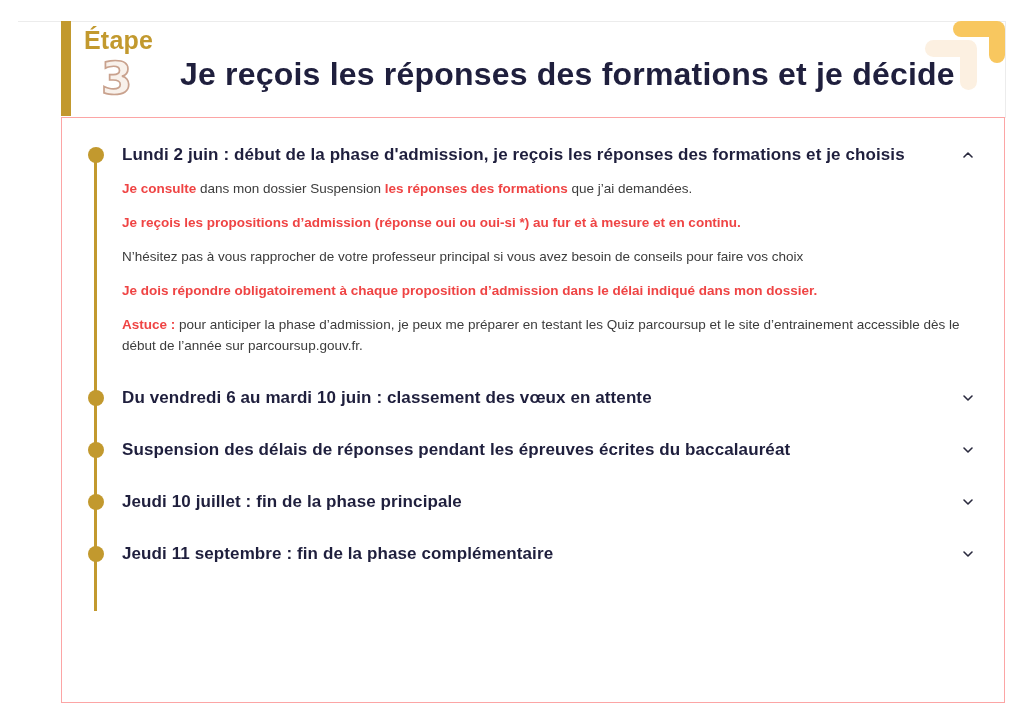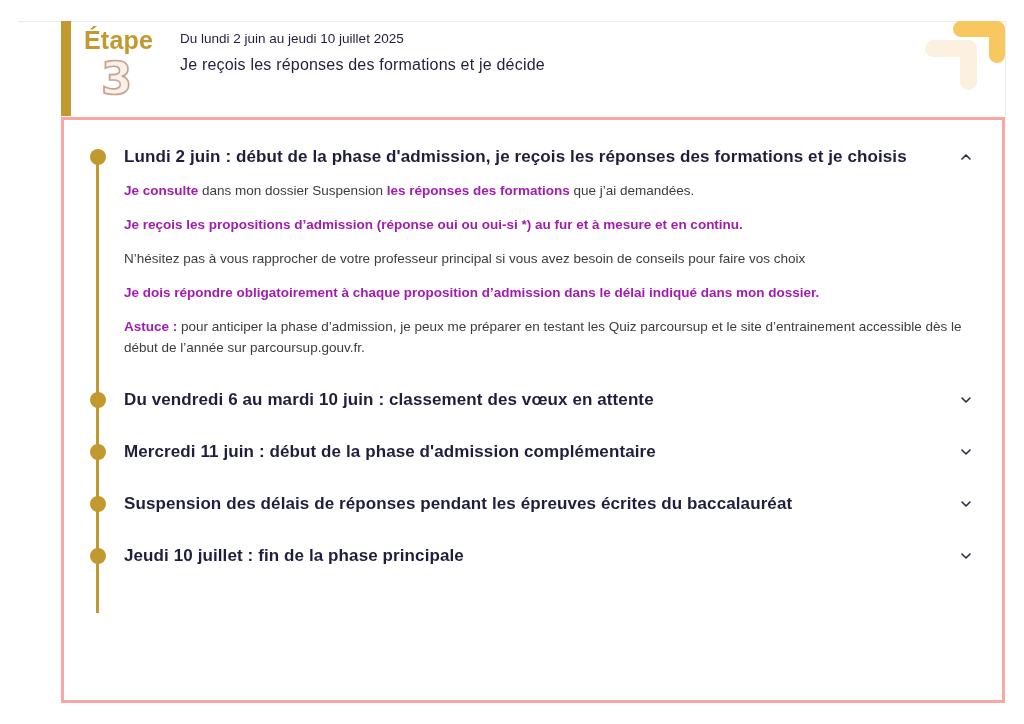--- a/index.html
+++ b/index.html
@@ -13,36 +13,36 @@
   .arm-v-gold{left:989px;top:21px;width:16px;height:42px;background:#F8C75F;border-radius:0 8px 8px 8px;}
   .arm-h-cream{left:925px;top:40px;width:37px;height:17px;background:#FCF0E1;border-radius:9px 0 0 9px;}
   .arm-v-cream{left:960px;top:40px;width:17px;height:50px;background:#FCF0E1;border-radius:0 9px 9px 9px;}
   
   .gold-bar{position:absolute;left:61px;top:21px;width:10px;height:95px;background:#C2992E;}
   .step-label{position:absolute;left:84px;top:26px;font-size:25px;font-weight:700;color:#C2992E;letter-spacing:.2px;}
   .step-number{position:absolute;left:101px;top:52px;font-size:45px;font-weight:800;
                font-family:"DejaVu Sans",sans-serif;color:#F8F1EB;
                -webkit-text-stroke:1.7px #C9A28E;}
   .date-range{position:absolute;left:180px;top:31px;font-size:13.5px;font-weight:500;color:#1F1F3D;}
-  .page-title{position:absolute;left:180px;top:56px;font-size:16px;font-weight:400;color:#1F1F3D;letter-spacing:.2px;}
+  .page-title{position:absolute;left:180px;top:56px;font-size:32px;font-weight:700;color:#1F1F3D;letter-spacing:.2px;}
   
   .box{position:absolute;left:61px;top:117px;width:944px;height:586px;box-sizing:border-box;
-       border:3px solid #fca5a5;background:#fff;padding:26px 38px 20px 60px;overflow:hidden;}
+       border:1px solid #fca5a5;background:#fff;padding:26px 38px 20px 60px;overflow:hidden;}
   .connector{position:absolute;left:32px;width:3px;background:#C2992E;z-index:0;}
   .t-item{position:relative;z-index:1;}
   .t-bullet{position:absolute;left:-34px;top:3px;width:16px;height:16px;border-radius:50%;
             background:#C2992E;z-index:2;}
   .t-head{position:relative;cursor:pointer;padding:0;}
   .t-title{font-size:17px;font-weight:700;color:#1F1F3D;line-height:1.3;max-width:810px;letter-spacing:.1px;}
   .t-chevron{position:absolute;right:-8px;top:5px;width:12px;height:12px;}
   .t-chevron svg{display:block;}
   .t-item.expanded .t-chevron{transform:rotate(180deg);}
   .t-body{margin:6px 0 10px 0;}
   .t-para{font-size:13.5px;line-height:1.55;color:#3C3C3C;margin:13px 0;max-width:860px;}
-  .t-para strong{color:#a21caf;}
+  .t-para strong{color:#ef4444;}
   .t-item.collapsed{margin-top:30px;}
   .t-item.first{margin-top:0;}
 </style>
 </head>
 <body>
 
 <div class="page">
 
   <div class="hline" style="left:18px;top:21px;width:987px;"></div>
   <div class="vline" style="left:1005px;top:21px;height:97px;"></div>
@@ -52,21 +52,20 @@
       <div class="arm arm-v-gold"></div>
   </div>
   <div>
     <div class="arm arm-h-cream"></div>
       <div class="arm arm-v-cream"></div>
   </div>
 
   <div class="gold-bar"></div>
   <div class="step-label">Étape</div>
   <div class="step-number">3</div>
-  <div class="date-range">Du lundi 2 juin au jeudi 10 juillet 2025</div>
   <h1 class="page-title" style="margin:0;">Je reçois les réponses des formations et je décide</h1>
 
   <div class="box">
     <div class="connector" style="top: 38px; height: 455.094px;"></div>
     <div id="timeline-list">
   <div class="t-item first expanded">
     <span class="t-bullet"></span>
     <div class="t-head">
       <div class="t-title">Lundi 2 juin : début de la phase d'admission, je reçois les réponses des formations et je choisis</div>
       <span class="t-chevron">
@@ -90,32 +89,20 @@
       <div class="t-title">Du vendredi 6 au mardi 10 juin : classement des vœux en attente</div>
       <span class="t-chevron">
         <svg width="12" height="12" viewBox="0 0 12 12">
           <path d="M2 4 L6 8 L10 4" fill="none" stroke="#2A2A3E" stroke-width="1.6" stroke-linecap="round" stroke-linejoin="round"></path>
         </svg>
       </span>
     </div>
 
   </div>
 
-  <div class="t-item collapsed">
-    <span class="t-bullet"></span>
-    <div class="t-head">
-      <div class="t-title">Mercredi 11 juin : début de la phase d'admission complémentaire</div>
-      <span class="t-chevron">
-        <svg width="12" height="12" viewBox="0 0 12 12">
-          <path d="M2 4 L6 8 L10 4" fill="none" stroke="#2A2A3E" stroke-width="1.6" stroke-linecap="round" stroke-linejoin="round"></path>
-        </svg>
-      </span>
-    </div>
-
-  </div>
 
   <div class="t-item collapsed">
     <span class="t-bullet"></span>
     <div class="t-head">
       <div class="t-title">Suspension des délais de réponses pendant les épreuves écrites du baccalauréat</div>
       <span class="t-chevron">
         <svg width="12" height="12" viewBox="0 0 12 12">
           <path d="M2 4 L6 8 L10 4" fill="none" stroke="#2A2A3E" stroke-width="1.6" stroke-linecap="round" stroke-linejoin="round"></path>
         </svg>
       </span>
@@ -130,16 +117,28 @@
       <div class="t-title">Jeudi 10 juillet : fin de la phase principale</div>
       <span class="t-chevron">
         <svg width="12" height="12" viewBox="0 0 12 12">
           <path d="M2 4 L6 8 L10 4" fill="none" stroke="#2A2A3E" stroke-width="1.6" stroke-linecap="round" stroke-linejoin="round"></path>
         </svg>
       </span>
     </div>
 
   </div>
 
+  <div class="t-item collapsed">
+    <span class="t-bullet"></span>
+    <div class="t-head">
+      <div class="t-title">Jeudi 11 septembre : fin de la phase complémentaire</div>
+      <span class="t-chevron">
+        <svg width="12" height="12" viewBox="0 0 12 12">
+          <path d="M2 4 L6 8 L10 4" fill="none" stroke="#2A2A3E" stroke-width="1.6" stroke-linecap="round" stroke-linejoin="round"></path>
+        </svg>
+      </span>
+    </div>
+
+  </div>
 </div>
   </div>
 
 </div>
 
 </body></html>

